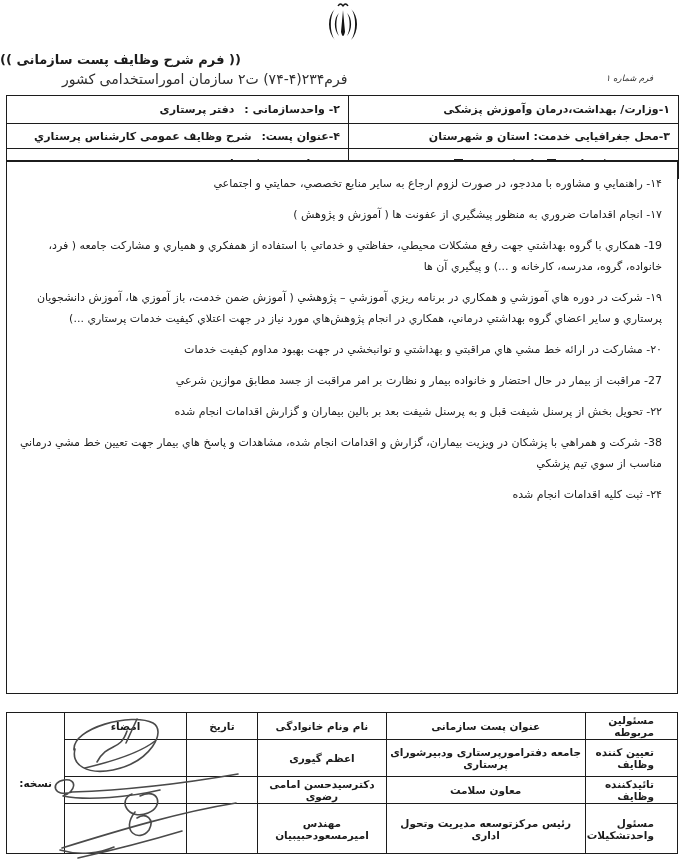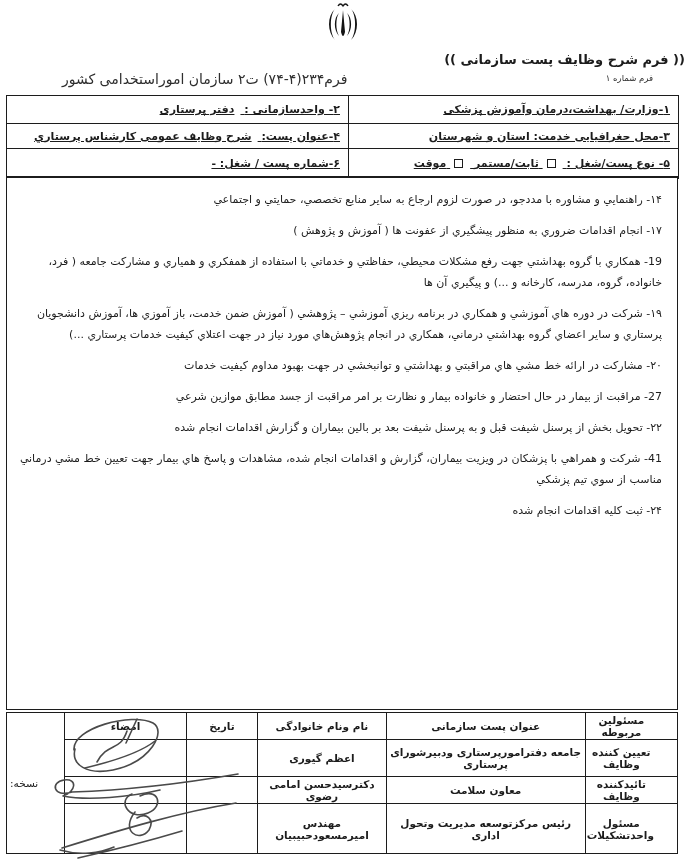--- a/index.html
+++ b/index.html
@@ -13,53 +13,53 @@
     color: #1c1c1c;
     direction: rtl;
     overflow: hidden;
   }
   
   .emblem {
     position: absolute; top: 2px; left: 50%; transform: translateX(-50%);
   }
   .doc-title {
     position: absolute; top: 52px; left: 0; width: 100%;
-    text-align: right; font-weight: bold; font-size: 13px;
+    text-align: left; font-weight: bold; font-size: 13px;
     letter-spacing: .2px;
   }
   .form-number {
     position: absolute; top: 73px; right: 32px;
-    font-size: 8.5px; color: #2e2e2e;
+    font-size: 8.5px; color: #2e2e2e; font-style: italic;
   }
   .form-code {
     position: absolute; top: 71px; left: 62px;
     font-size: 14px; color: #2e2e2e; direction: rtl;
   }
   
   table { border-collapse: collapse; }
   .info-table {
     position: absolute; top: 95px; left: 6px;
     width: 672px; table-layout: fixed;
     font-size: 11px; font-weight: bold;
   }
   .info-table td {
     border: 1.5px solid #1c1c1c;
     padding: 2px 8px 2px 4px;
     vertical-align: middle;
-    white-space: nowrap; overflow: hidden; text-decoration: underline;
+    white-space: nowrap; overflow: hidden;
   }
   .info-table .val { font-weight: bold; margin-right: 6px; }
   .cb {
     display: inline-block; width: 9px; height: 9px;
     border: 1.2px solid #1c1c1c; background: #fff;
     vertical-align: -1px; margin: 0 7px 0 4px;
   }
   
   .body-box {
-    position: absolute; top: 176px; left: 6px;
+    position: absolute; top: 160px; left: 6px;
     width: 672px; height: 534px;
     border: 1.5px solid #1c1c1c; border-top-width: 2px;
     background: #fff;
   }
   .duties {
     list-style: none;
     padding: 11px 15px 0 12px;
     font-size: 11px; line-height: 21px;
     text-align: right;
   }
@@ -68,22 +68,22 @@
   .sign-table {
     position: absolute; top: 712px; left: 6px;
     width: 672px; height: 128px; table-layout: fixed;
     font-size: 10.5px; font-weight: bold; text-align: center;
   }
   .sign-table th, .sign-table td {
     border: 1.5px solid #1c1c1c;
     padding: 1px 3px; vertical-align: middle;
     font-weight: bold;
   }
-  .sign-table .col-role { padding-right: 23px; }
-  .sign-table .copy-cell { text-align: left; font-weight: normal; border-radius: 24px; }
+  .sign-table .col-role { text-align: right; padding-right: 23px; }
+  .sign-table .copy-cell { text-align: center; font-weight: bold; border-radius: 24px; }
   
   .sig-overlay {
     position: absolute; top: 700px; left: 0;
     width: 320px; height: 160px;
     pointer-events: none; z-index: 5;
   }
   .sig-overlay path {
     fill: none; stroke: #4a4a4a; stroke-width: 1.6;
     stroke-linecap: round; stroke-linejoin: round;
   }
@@ -145,21 +145,21 @@
 
   <div class="body-box">
     <ul class="duties">
       <li>۱۴- راهنمايي و مشاوره با مددجو، در صورت لزوم ارجاع به ساير منابع تخصصي، حمايتي و اجتماعي</li>
       <li>۱۷- انجام اقدامات ضروري به منظور پيشگيري از عفونت ها ( آموزش و پژوهش )</li>
       <li>19- همكاري با گروه بهداشتي جهت رفع مشكلات محيطي، حفاظتي و خدماتي با استفاده از همفكري و همياري و مشاركت جامعه ( فرد، خانواده، گروه، مدرسه، كارخانه و ...) و پيگيري آن ها</li>
       <li>۱۹- شركت در دوره هاي آموزشي و همكاري در برنامه ريزي آموزشي – پژوهشي ( آموزش ضمن خدمت، باز آموزي ها، آموزش دانشجويان پرستاري و ساير اعضاي گروه بهداشتي درماني، همكاري در انجام پژوهش‌هاي مورد نياز در جهت اعتلاي كيفيت خدمات پرستاري ...)</li>
       <li>۲۰- مشاركت در ارائه خط مشي هاي مراقبتي و بهداشتي و توانبخشي در جهت بهبود مداوم كيفيت خدمات</li>
       <li>27- مراقبت از بيمار در حال احتضار و خانواده بيمار و نظارت بر امر مراقبت از جسد مطابق موازين شرعي</li>
       <li>۲۲- تحويل بخش از پرسنل شيفت قبل و به پرسنل شيفت بعد بر بالين بيماران و گزارش اقدامات انجام شده</li>
-      <li>41- شركت و همراهي با پزشكان در ويزيت بيماران، گزارش و اقدامات انجام شده، مشاهدات و پاسخ هاي بيمار جهت تعيين خط مشي درماني مناسب از سوي تيم پزشكي</li>
+      <li>38- شركت و همراهي با پزشكان در ويزيت بيماران، گزارش و اقدامات انجام شده، مشاهدات و پاسخ هاي بيمار جهت تعيين خط مشي درماني مناسب از سوي تيم پزشكي</li>
       <li>۲۴- ثبت كليه اقدامات انجام شده</li>
     </ul>
   </div>
 
   <table class="sign-table" dir="rtl">
     <colgroup>
       <col style="width:92px">
         <col style="width:198px">
         <col style="width:128px">
       <col style="width:71px">

